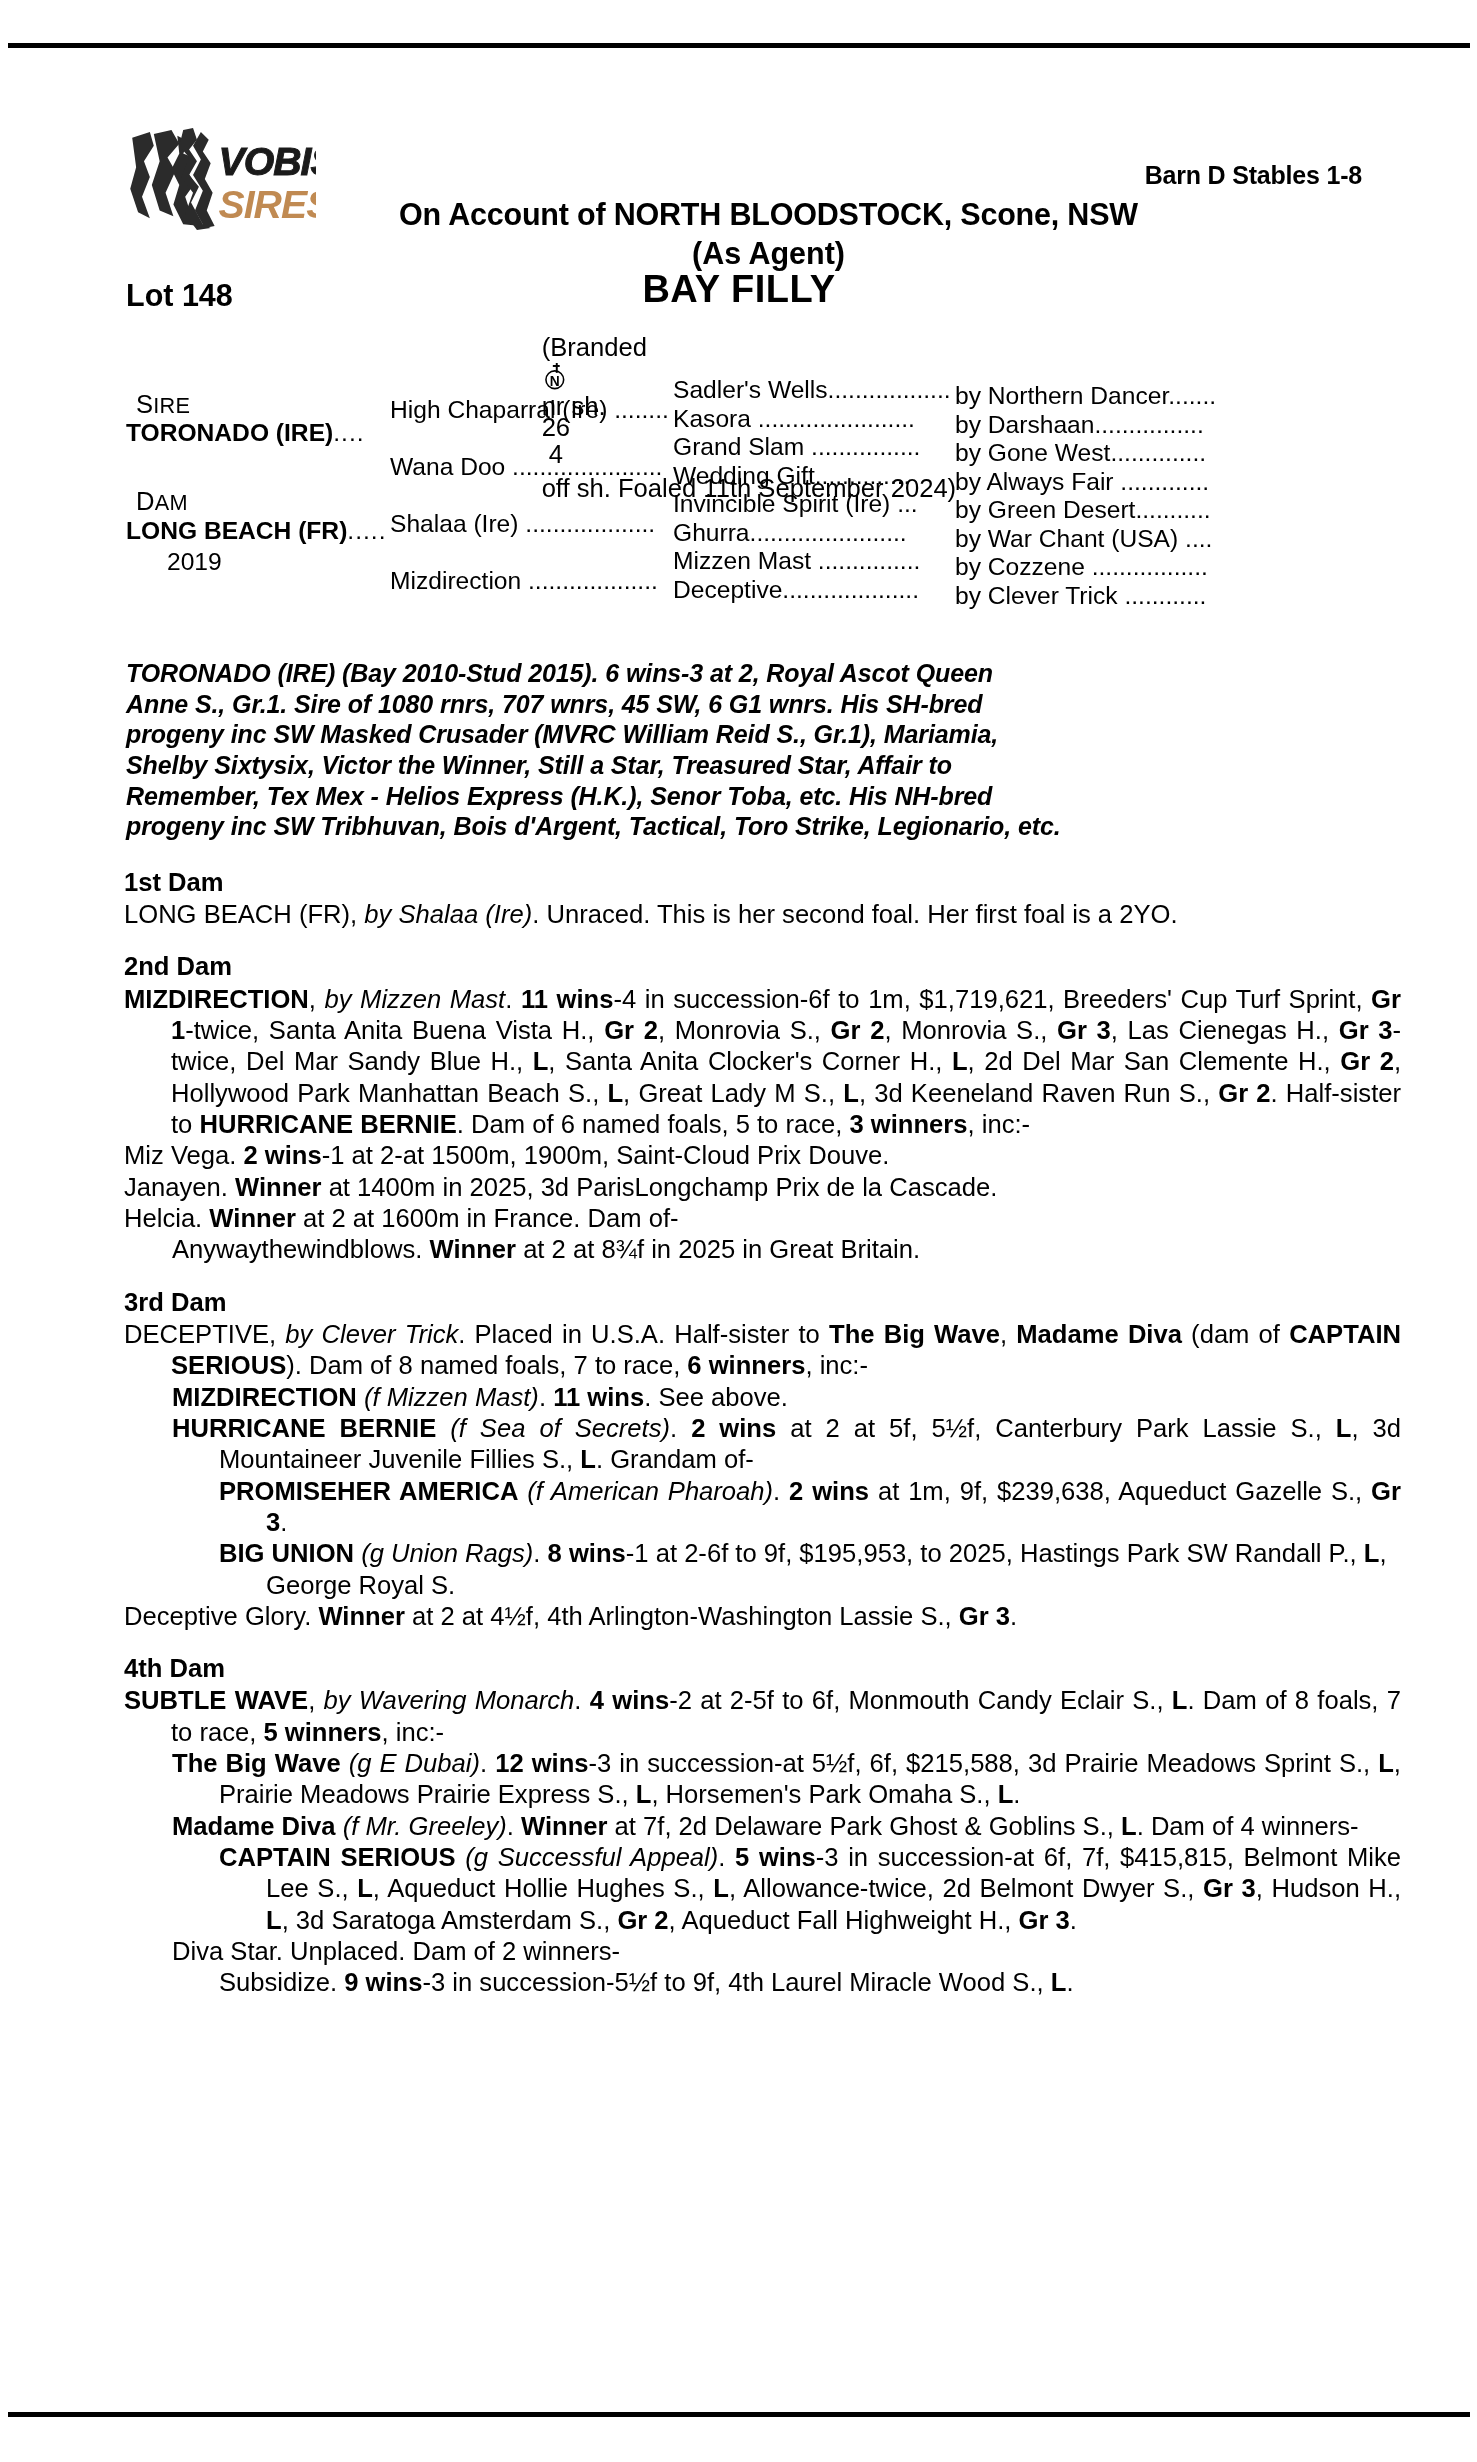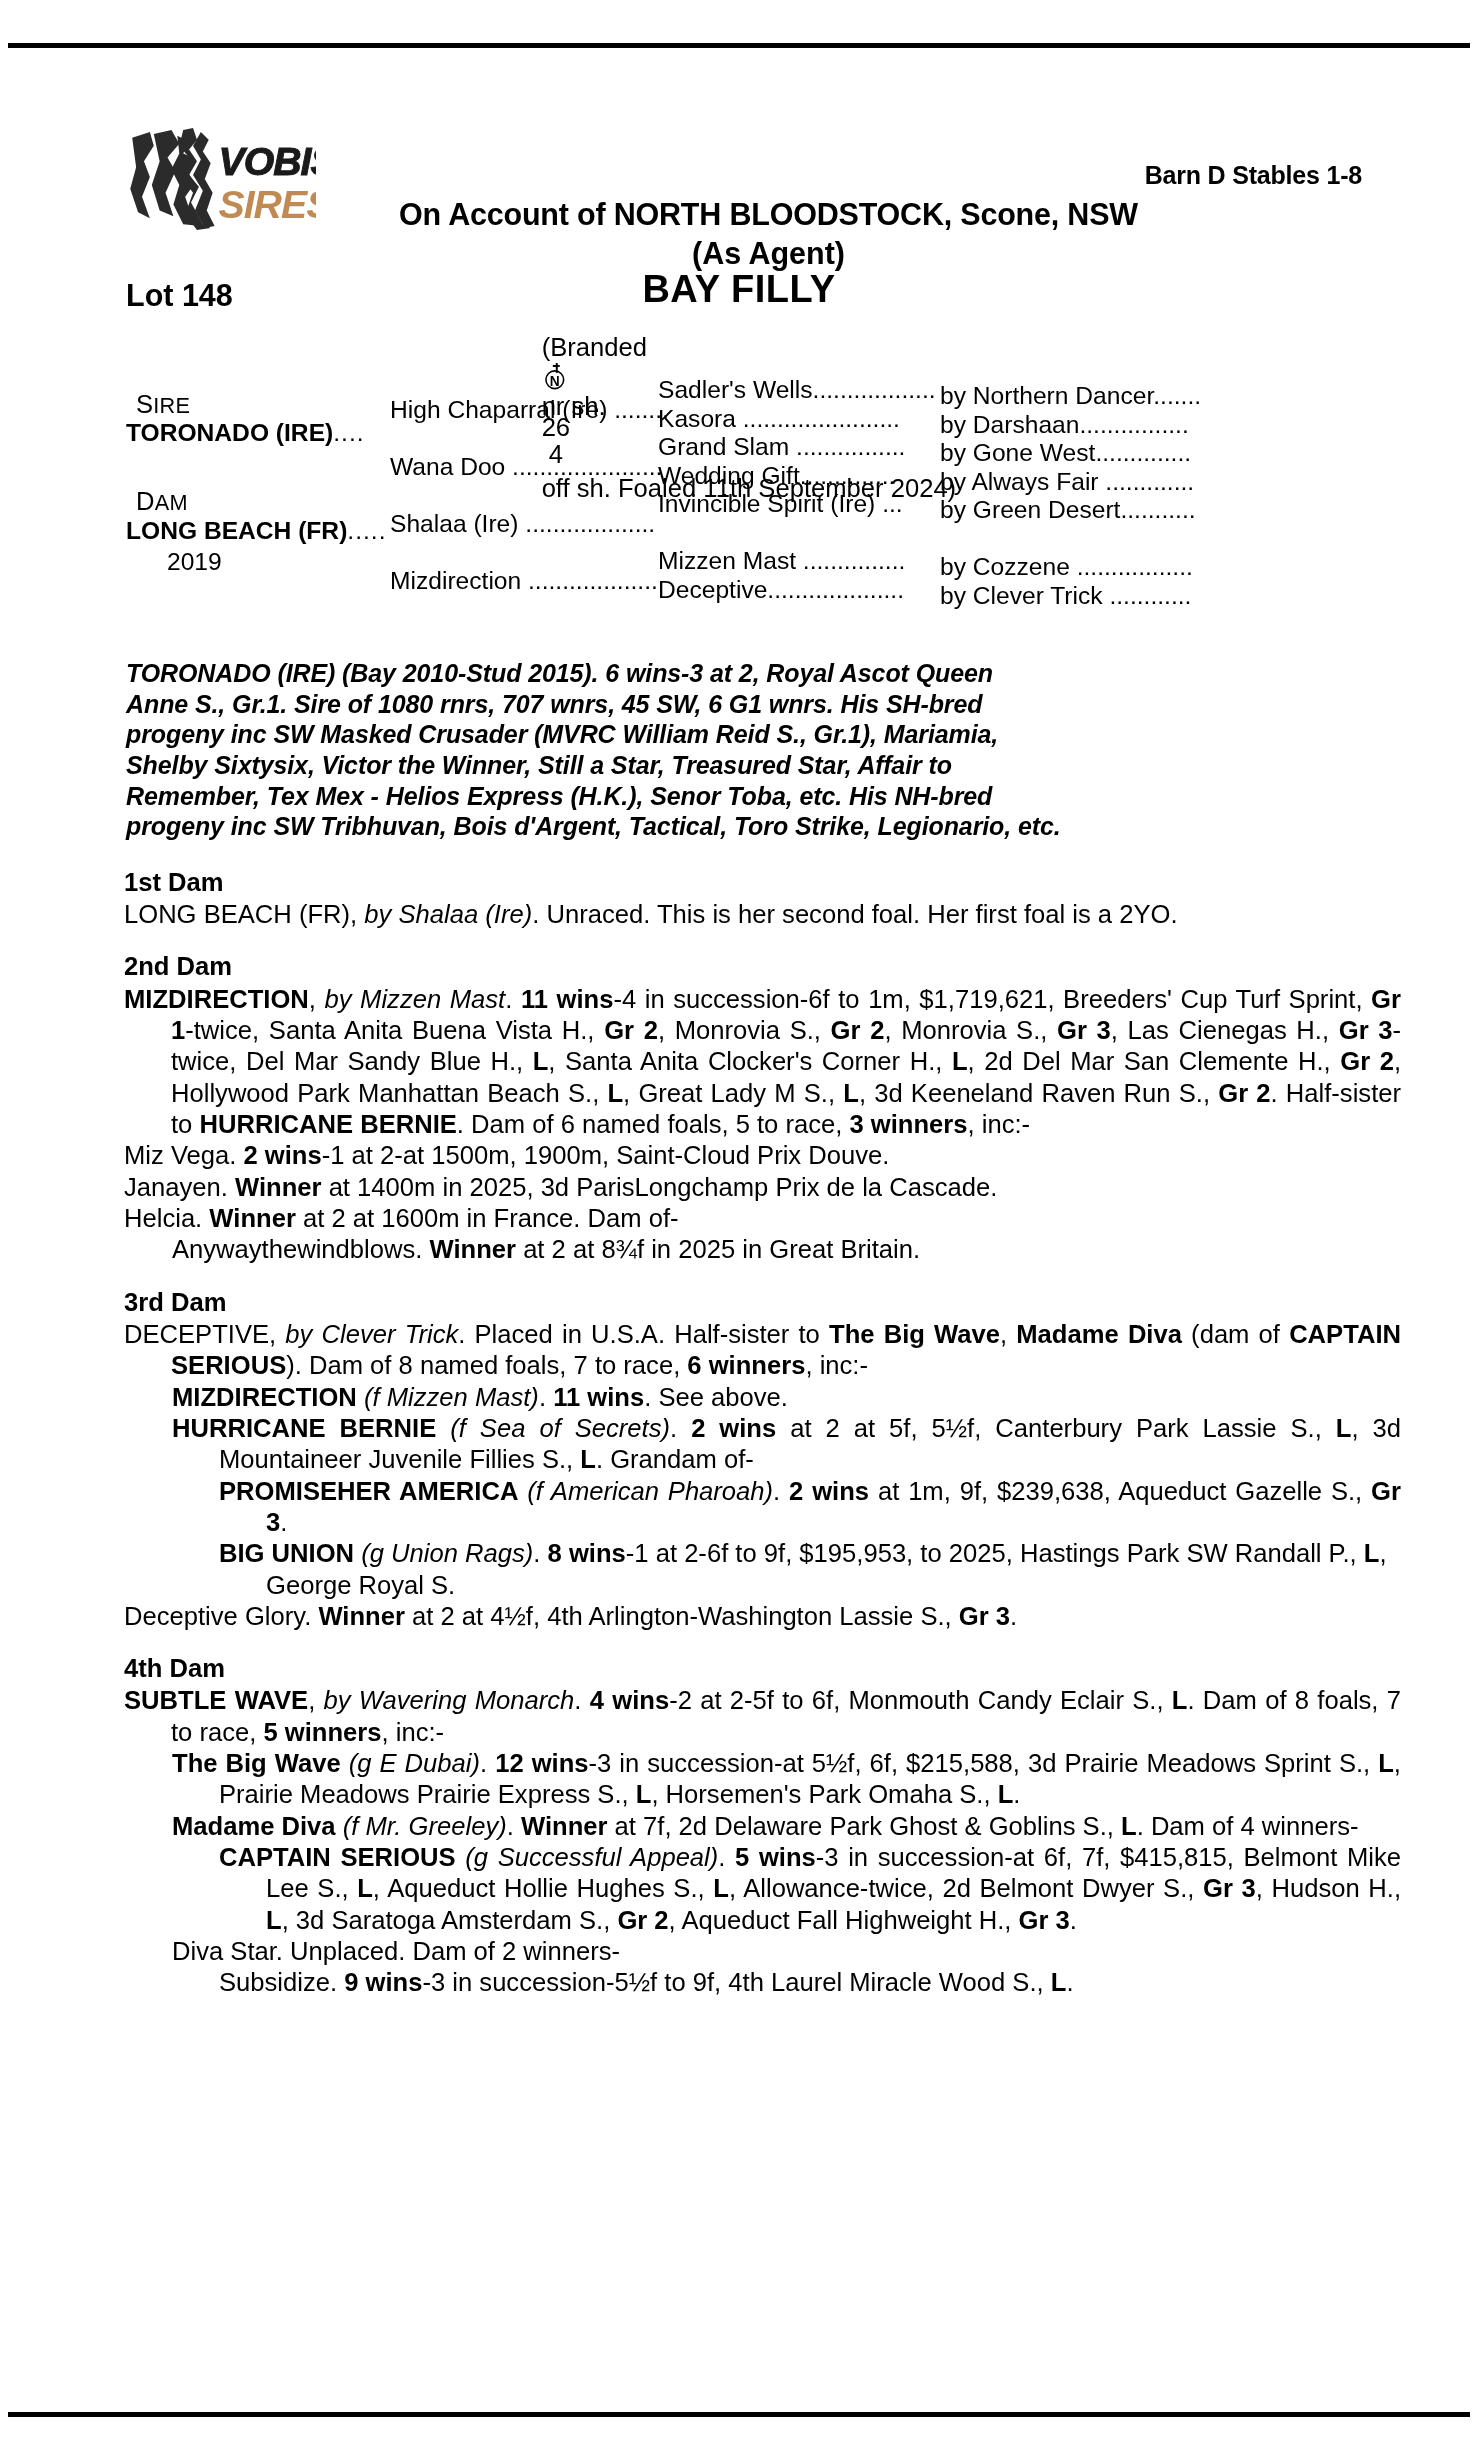--- a/index.html
+++ b/index.html
@@ -173,21 +173,21 @@
     font-size: 24.6px;
     white-space: nowrap;
   }
   .ped-row2.r1 { top: 19.7px; }
   .ped-row2.r2 { top: 77px; }
   .ped-row2.r3 { top: 134px; }
   .ped-row2.r4 { top: 191px; }
 
   .ped-row3 {
     position: absolute;
-    left: 0;
+    left: 15px;
     width: 739px;
     height: 29.6px;
     font-size: 24.6px;
     white-space: nowrap;
     text-decoration: underline;
   }
   .ped-row3 .gp  { display: inline-block; width: 282px; overflow: hidden; }
   .ped-row3 .ggp { display: inline-block; }
 
   
@@ -325,20 +325,23 @@
       </div>
       <div class="ped-row3" style="top:57px">
         <span class="gp">Grand Slam ................</span><span class="ggp">by Gone West..............</span>
       </div>
       <div class="ped-row3" style="top:86px">
         <span class="gp">Wedding Gift..............</span><span class="ggp">by Always Fair .............</span>
       </div>
       <div class="ped-row3" style="top:114px">
         <span class="gp">Invincible Spirit (Ire) ...</span><span class="ggp">by Green Desert...........</span>
       </div>
+      <div class="ped-row3" style="top:143px">
+        <span class="gp">Ghurra.......................</span><span class="ggp">by War Chant (USA) ....</span>
+      </div>
       <div class="ped-row3" style="top:171px">
         <span class="gp">Mizzen Mast ...............</span><span class="ggp">by Cozzene .................</span>
       </div>
       <div class="ped-row3" style="top:200px">
         <span class="gp">Deceptive....................</span><span class="ggp">by Clever Trick ............</span>
       </div>
     </div>
   </div>
 
   <div class="sireblock">

